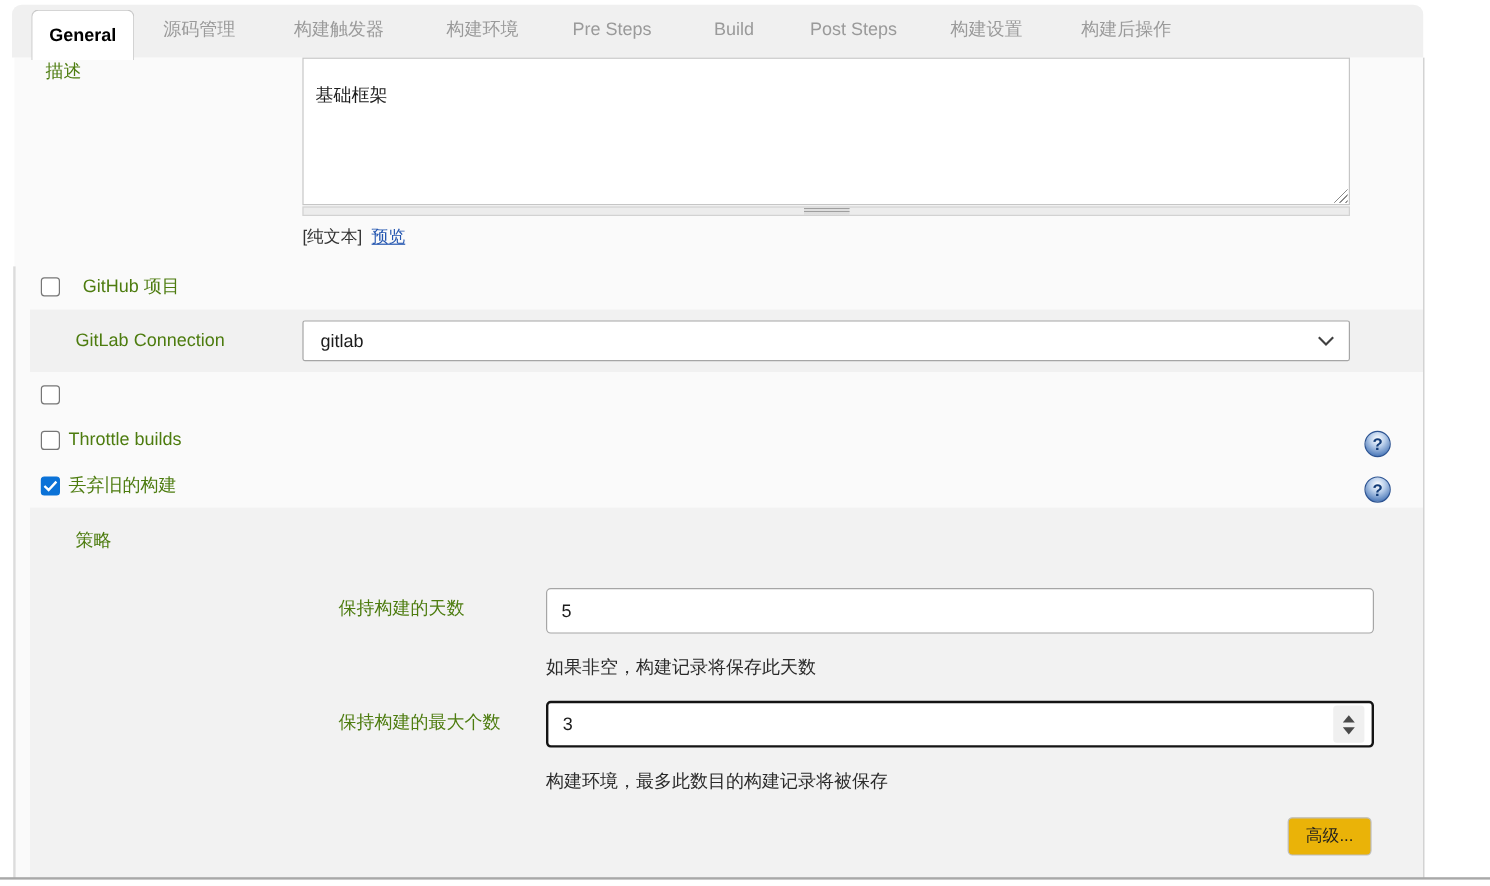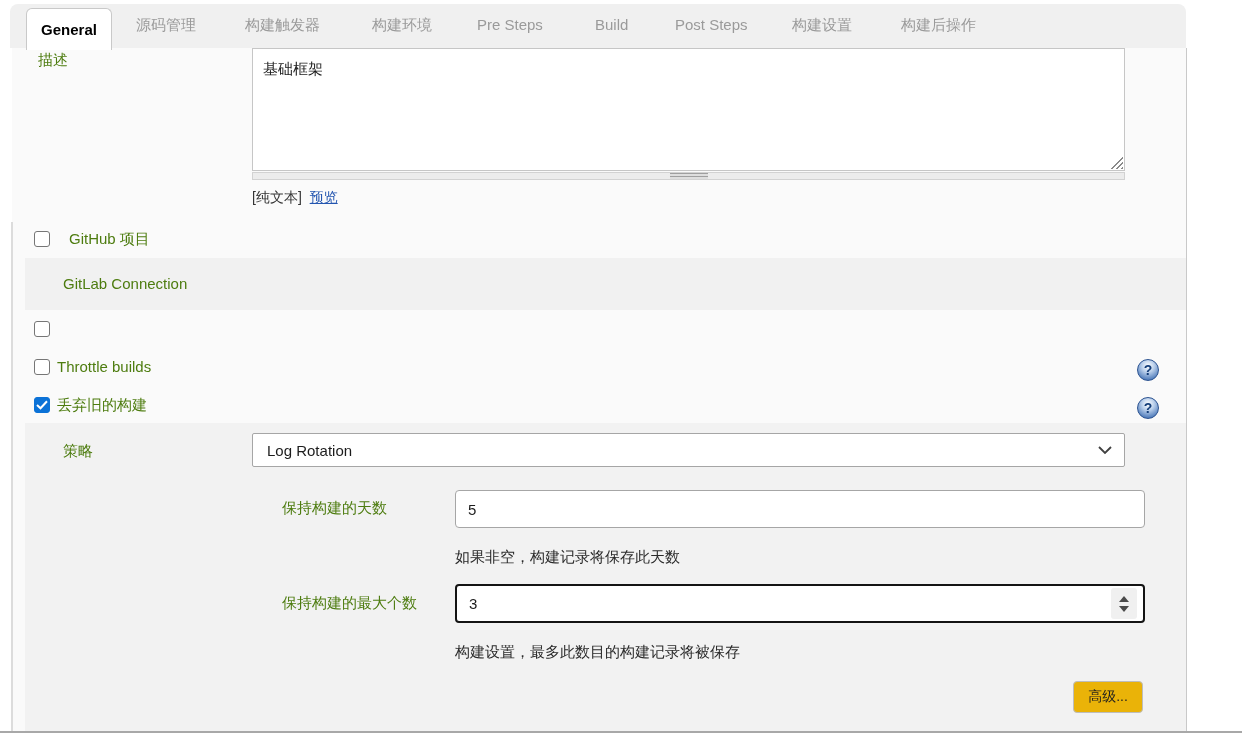--- a/index.html
+++ b/index.html
@@ -26,21 +26,21 @@
   .tab.t4 { left:477px; } .tab.t5 { left:595px; } .tab.t6 { left:675px; }
   .tab.t7 { left:792px; } .tab.t8 { left:901px; }
 
   
   .lbl { position:absolute; font-size:15px; color:#4d7c0f; line-height:20px; }
   .help-text { position:absolute; font-size:15px; color:#2a2a2a; line-height:20px; }
 
   
   .desc-wrap { position:absolute; left:252px; top:48px; width:873px; height:123px; }
   .desc-textarea { width:100%; height:100%; border:1px solid #c6c6c6; background:#fff; resize:none;
-    font-family:"Liberation Sans", sans-serif; font-size:15px; color:#1c1c1c; padding:11px 10px; outline:none; }
+    font-family:"Liberation Sans", sans-serif; font-size:15px; color:#1c1c1c; padding:21px 10px; outline:none; }
   .resize-grip { position:absolute; right:2px; bottom:2px; width:12px; height:12px;
     background:
       linear-gradient(135deg, transparent 0 50%, #8a8a8a 50% 56%, transparent 56% 70%, #8a8a8a 70% 76%, transparent 76% 90%, #8a8a8a 90% 96%, transparent 96%);
     cursor:nwse-resize; }
   .drag-bar { position:absolute; left:252px; top:172px; width:873px; height:8px;
     background:#ececec; border:1px solid #d2d2d2; cursor:row-resize; }
   .drag-grip { position:absolute; left:50%; top:0; transform:translateX(-50%); width:38px; height:6px;
     background:repeating-linear-gradient(180deg,#9f9f9f 0 1px,#dedede 1px 3px); }
   .plaintext-row { position:absolute; left:252px; top:189px; font-size:14px; color:#333; }
   .preview-link { color:#2456b0; text-decoration:underline; cursor:pointer; margin-left:4px; }
@@ -123,56 +123,56 @@
   </div>
   <div class="plaintext-row">
     <span>[纯文本]</span>
     <span class="preview-link">预览</span>
   </div>
 
   <div class="cb cb-github"></div>
   <div class="lbl lbl-github">GitHub 项目</div>
 
   <div class="lbl lbl-gitlab">GitLab Connection</div>
+  <div class="select select-gitlab">
+    <span>gitlab</span>
+    <span class="chev">
+      <svg width="14" height="9" viewBox="0 0 14 9">
+          <polyline points="1,1.5 7,7.5 13,1.5" fill="none" stroke="#404040" stroke-width="1.8"></polyline>
+        </svg>
+    </span>
+  </div>
 
   <div class="cb cb-lockable"></div>
 
   <div class="cb cb-throttle"></div>
   <div class="lbl lbl-throttle">Throttle builds</div>
   <div class="help-icon help-throttle">
       <span>?</span>
     </div>
 
   <div class="cb checked cb-discard">
     <svg width="12" height="10" viewBox="0 0 12 10">
         <polyline points="1,5 4.5,8.3 11,1.3" fill="none" stroke="#ffffff" stroke-width="2"></polyline>
       </svg>
   </div>
   <div class="lbl lbl-discard">丢弃旧的构建</div>
   <div class="help-icon help-discard">
       <span>?</span>
     </div>
 
   <div class="lbl lbl-strategy">策略</div>
-  <div class="select select-strategy">
-    <span>Log Rotation</span>
-    <span class="chev">
-      <svg width="14" height="9" viewBox="0 0 14 9">
-          <polyline points="1,1.5 7,7.5 13,1.5" fill="none" stroke="#404040" stroke-width="1.8"></polyline>
-        </svg>
-    </span>
-  </div>
 
   <div class="lbl lbl-days">保持构建的天数</div>
   <input class="txt-input input-days" type="text" value="5" style="">
   <div class="help-text help-days">如果非空，构建记录将保存此天数</div>
 
   <div class="lbl lbl-max">保持构建的最大个数</div>
   <input class="txt-input input-max" type="text" value="3" style="">
   <div class="spinner">
     <div class="spin-up"></div>
     <div class="spin-down"></div>
   </div>
-  <div class="help-text help-max">构建设置，最多此数目的构建记录将被保存</div>
+  <div class="help-text help-max">构建环境，最多此数目的构建记录将被保存</div>
 
   <button class="adv-btn">高级...</button>
 
 </div>
 
 </body></html>

